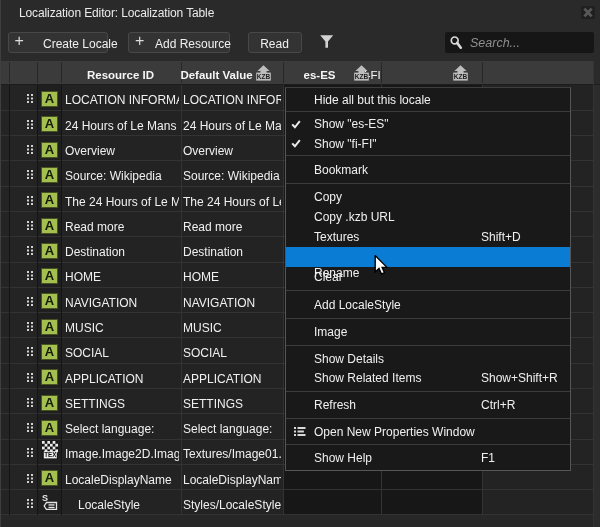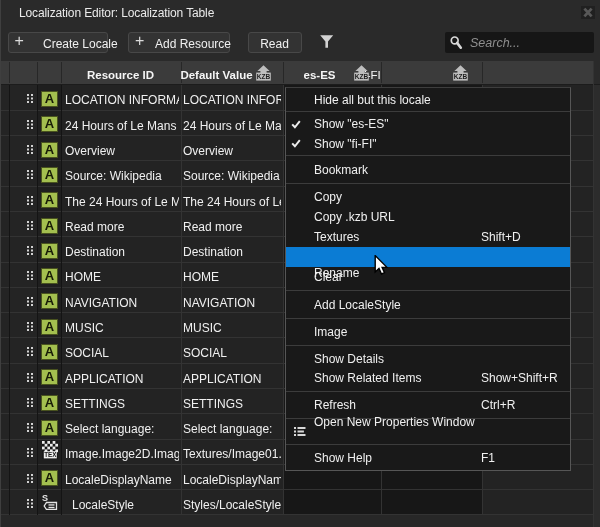--- a/index.html
+++ b/index.html
@@ -317,21 +317,21 @@
       <rect x="0" y="7" width="2" height="2"></rect>
       <rect x="4" y="7" width="2" height="2"></rect>
     </g>
   </svg>
 <svg class="a" style="left:41px;top:492.285px" width="17" height="18" viewBox="0 0 17 18">
     <text x="1" y="9" font-size="9" font-weight="bold" fill="#e4e4e4" font-family="Liberation Sans">S</text>
     <path d="M5.5 10.5 H15.5 V17.5 H5.5 L3.2 14 Z" fill="none" stroke="#e4e4e4" stroke-width="1.3"></path>
     <rect x="7.5" y="12.3" width="6" height="1.3" fill="#e4e4e4"></rect>
     <rect x="7.5" y="14.8" width="6" height="1.3" fill="#e4e4e4"></rect>
   </svg>
-<div class="t" style="left:72px;top:497.985px;width:114px">LocaleStyle</div>
+<div class="t" style="left:78px;top:497.985px;width:114px">LocaleStyle</div>
 <div class="t" style="left:183px;top:497.985px;width:98px">Styles/LocaleStyle</div>
 <div class="hl" style="left:0;top:514.43px;width:593px"></div>
 <div class="vl" style="left:9px;top:85px;height:429.93px;background:#141414"></div>
 <div class="vl" style="left:37px;top:85px;height:429.93px;background:#141414"></div>
 <div class="vl" style="left:61px;top:85px;height:429.93px;background:#141414"></div>
 <div class="vl" style="left:181px;top:85px;height:429.93px;background:#333333"></div>
 <div class="vl" style="left:283px;top:85px;height:429.93px;background:#333333"></div>
 <div class="vl" style="left:381px;top:85px;height:429.93px;background:#333333"></div>
 <div class="vl" style="left:482px;top:85px;height:429.93px;background:#333333"></div>
 <div class="a" style="left:0;top:0;width:1px;height:527px;background:#3f3f3f"></div>
@@ -355,21 +355,21 @@
 <div class="msep" style="top:317.5px"></div>
 <div class="mi" style="top:321.5px;padding-left:28px">Image</div>
 <div class="msep" style="top:344.5px"></div>
 <div class="mi" style="top:348.5px;padding-left:28px">Show Details</div>
 <div class="mi" style="top:367.5px;padding-left:28px">Show Related Items</div>
 <div class="mi" style="top:367.5px;padding-left:195px">Show+Shift+R</div>
 <div class="msep" style="top:390.5px"></div>
 <div class="mi" style="top:394.5px;padding-left:28px">Refresh</div>
 <div class="mi" style="top:394.5px;padding-left:195px">Ctrl+R</div>
 <div class="msep" style="top:417.5px"></div>
-<div class="mi" style="top:412px;padding-left:28px">Open New Properties Window</div>
+<div class="mi" style="top:422px;padding-left:28px">Open New Properties Window</div>
 <div class="msep" style="top:444px"></div>
 <div class="mi" style="top:448px;padding-left:28px">Show Help</div>
 <div class="mi" style="top:448px;padding-left:195px">F1</div>
 <svg class="a" style="left:290.5px;top:119.5px" width="10" height="9" viewBox="0 0 10 9">
     <path d="M1.2 4.4 L3.9 7.3 L8.8 1.2" fill="none" stroke="#ececec" stroke-width="2"></path>
   </svg>
 <svg class="a" style="left:290.5px;top:139px" width="10" height="9" viewBox="0 0 10 9">
     <path d="M1.2 4.4 L3.9 7.3 L8.8 1.2" fill="none" stroke="#ececec" stroke-width="2"></path>
   </svg>
 <svg class="a" style="left:293.5px;top:426.5px" width="12" height="10" viewBox="0 0 12 10">

